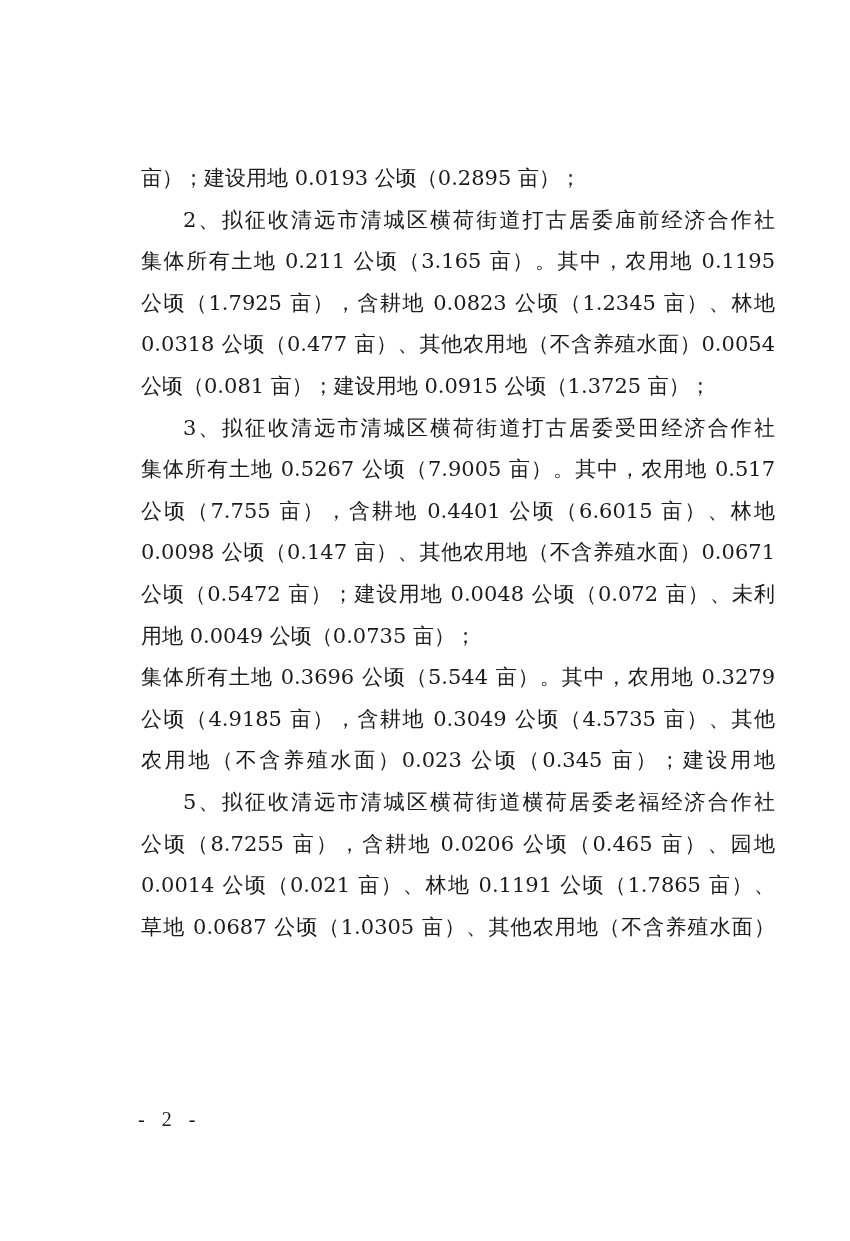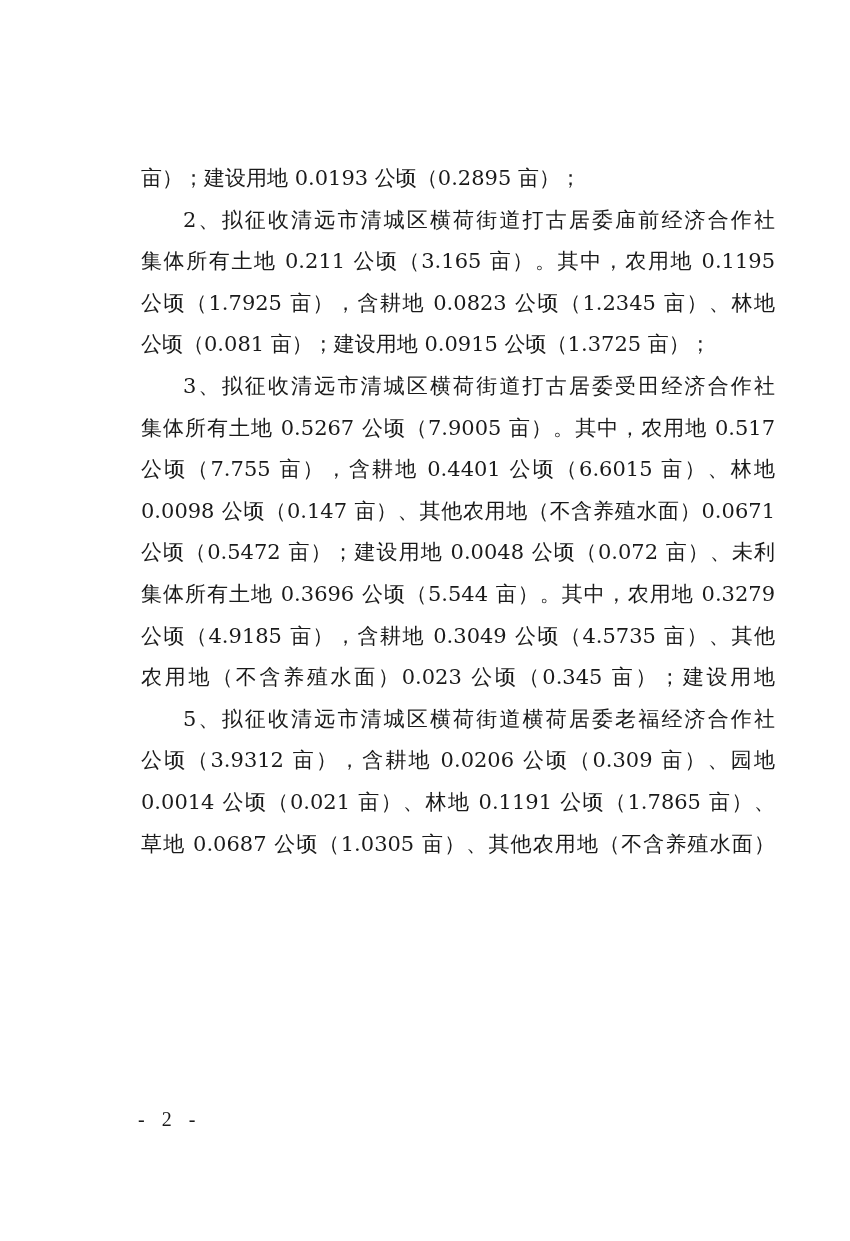--- a/index.html
+++ b/index.html
@@ -16,28 +16,30 @@
 </style>
 </head>
 <body>
 
 <div class="page">
   <div class="body-text">
     <div class="line last">亩）；建设用地 0.0193 公顷（0.2895 亩）；</div>
     <div class="line indent">2、拟征收清远市清城区横荷街道打古居委庙前经济合作社</div>
     <div class="line">集体所有土地 0.211 公顷（3.165 亩）。其中，农用地 0.1195</div>
     <div class="line">公顷（1.7925 亩），含耕地 0.0823 公顷（1.2345 亩）、林地</div>
+    <div class="line">0.0318 公顷（0.477 亩）、其他农用地（不含养殖水面）0.0054</div>
     <div class="line last">公顷（0.081 亩）；建设用地 0.0915 公顷（1.3725 亩）；</div>
     <div class="line indent">3、拟征收清远市清城区横荷街道打古居委受田经济合作社</div>
     <div class="line">集体所有土地 0.5267 公顷（7.9005 亩）。其中，农用地 0.517</div>
     <div class="line">公顷（7.755 亩），含耕地 0.4401 公顷（6.6015 亩）、林地</div>
     <div class="line">0.0098 公顷（0.147 亩）、其他农用地（不含养殖水面）0.0671</div>
     <div class="line">公顷（0.5472 亩）；建设用地 0.0048 公顷（0.072 亩）、未利</div>
+    <div class="line last">用地 0.0049 公顷（0.0735 亩）；</div>
     <div class="line">集体所有土地 0.3696 公顷（5.544 亩）。其中，农用地 0.3279</div>
     <div class="line">公顷（4.9185 亩），含耕地 0.3049 公顷（4.5735 亩）、其他</div>
     <div class="line">农用地（不含养殖水面）0.023 公顷（0.345 亩）；建设用地</div>
     <div class="line indent">5、拟征收清远市清城区横荷街道横荷居委老福经济合作社</div>
-    <div class="line">公顷（3.9312 亩），含耕地 0.0206 公顷（0.309 亩）、园地</div>
+    <div class="line">公顷（8.7255 亩），含耕地 0.0206 公顷（0.465 亩）、园地</div>
     <div class="line">0.0014 公顷（0.021 亩）、林地 0.1191 公顷（1.7865 亩）、</div>
     <div class="line">草地 0.0687 公顷（1.0305 亩）、其他农用地（不含养殖水面）</div>
   </div>
   <div class="page-number">- 2 -</div>
 </div>
 
 </body></html>

